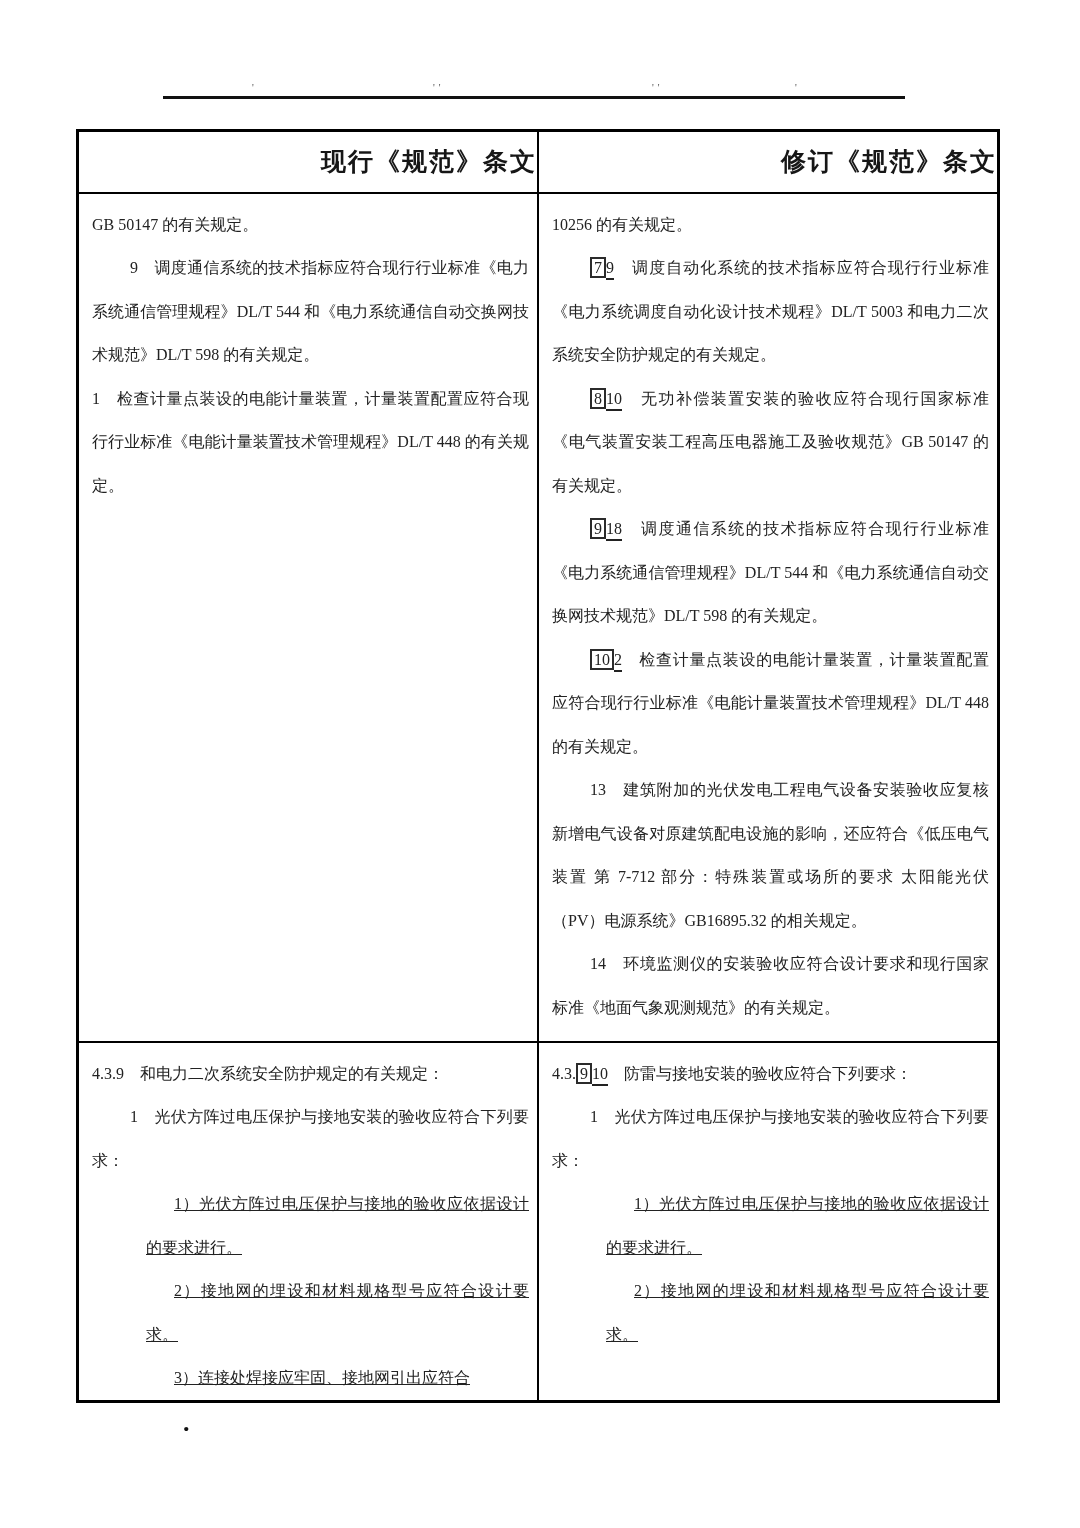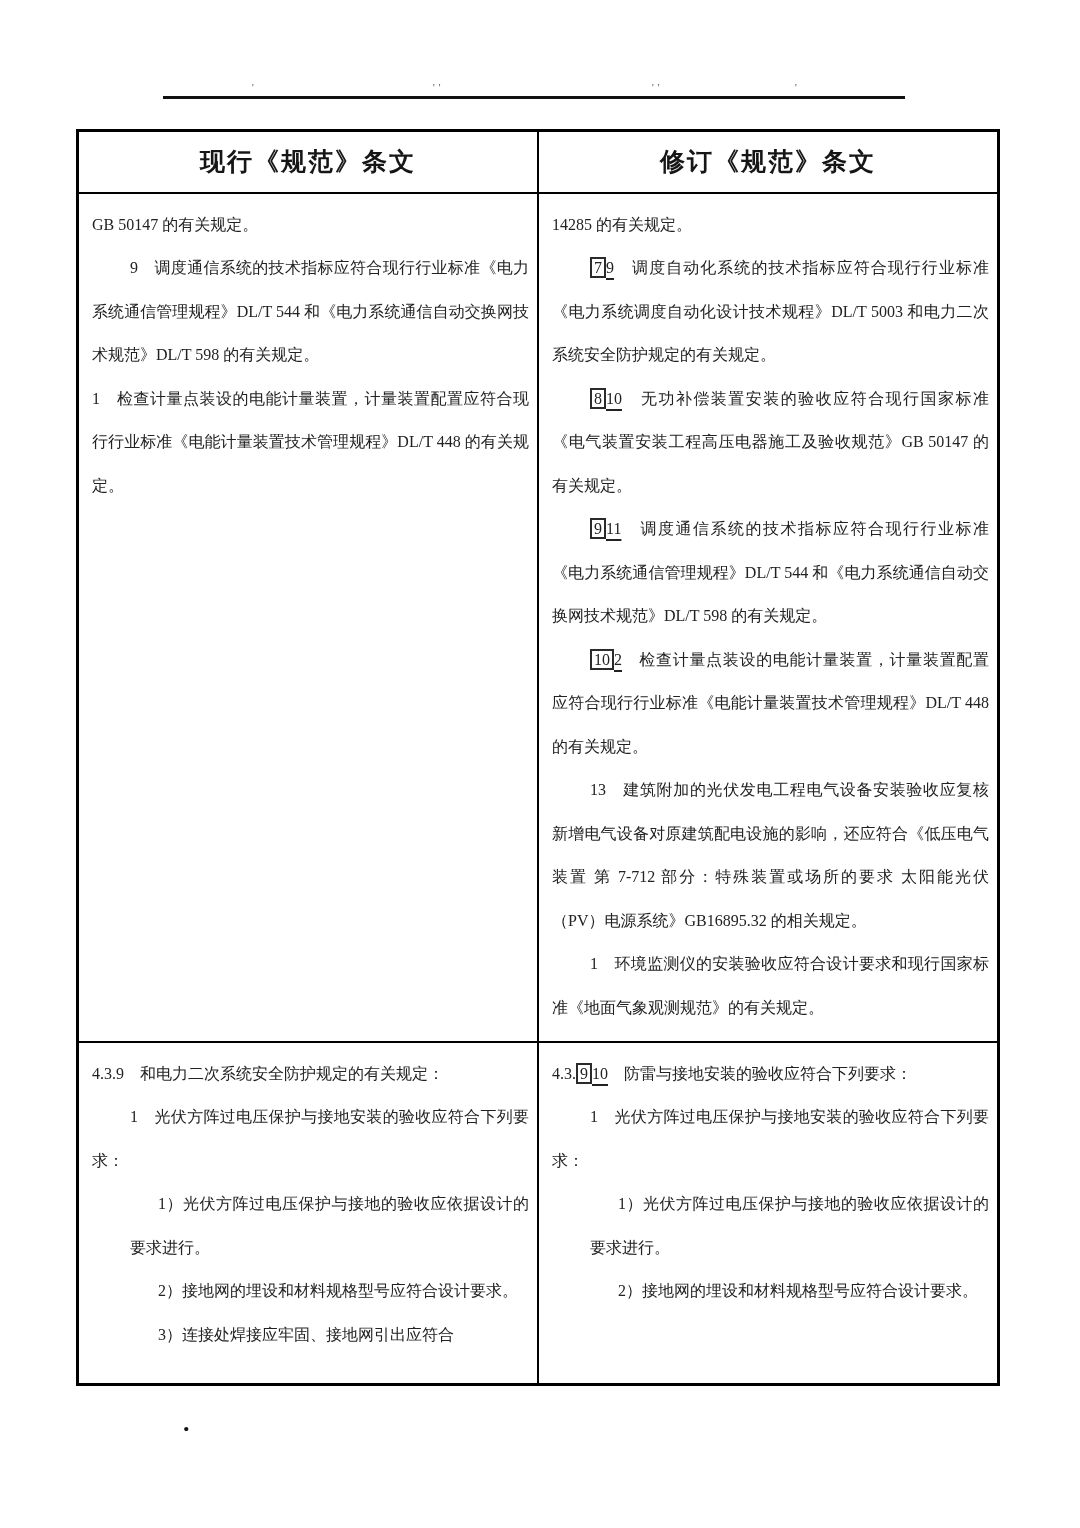--- a/index.html
+++ b/index.html
@@ -44,38 +44,38 @@
   }
   table.cmp, table.cmp th, table.cmp td {
     border: 2px solid #000;
   }
   table.cmp { border-width: 3px; }
   th.col-hdr {
     height: 62px;
     font-size: 25px;
     font-weight: bold;
     letter-spacing: 2px;
-    text-align: center;
+    text-align: right;
     vertical-align: middle;
     color: #161616;
   }
   td.cell {
     width: 50%;
     vertical-align: top;
     padding: 9px 8px 0 13px;
     font-size: 16px;
     line-height: 43.5px;
     color: #222;
   }
   tr.row-1 td.cell { height: 849px; }
   tr.row-2 td.cell { height: 343px; }
   p.para { text-align: justify; }
   p.flush { text-indent: 0; }
   p.item  { text-indent: 38px; font-family: Liberation Serif, serif; }
-  p.sub   { margin-left: 38px; text-indent: 28px; }
+  p.sub   { margin-left: 54px; text-indent: 28px; text-decoration: underline; }
   span.del {
     border: 2px solid #2b2b2b;
     padding: 0 2px;
   }
   span.ins {
     text-decoration: underline;
     text-decoration-thickness: 1.5px;
     text-underline-offset: 5px;
   }
   .footer-mark {
@@ -107,27 +107,27 @@
       </tr>
     </thead>
     <tbody>
         <tr class="row-1">
           <td class="cell">
             <p class="para flush">GB 50147 的有关规定。</p>
             <p class="para item">9　调度通信系统的技术指标应符合现行行业标准《电力系统通信管理规程》DL/T 544 和《电力系统通信自动交换网技术规范》DL/T 598 的有关规定。</p>
             <p class="para flush">1　检查计量点装设的电能计量装置，计量装置配置应符合现行行业标准《电能计量装置技术管理规程》DL/T 448 的有关规定。</p>
           </td>
           <td class="cell">
-            <p class="para flush">14285 的有关规定。</p>
+            <p class="para flush">10256 的有关规定。</p>
             <p class="para item"><span class="del">7</span><span class="ins">9</span>　调度自动化系统的技术指标应符合现行行业标准《电力系统调度自动化设计技术规程》DL/T 5003 和电力二次系统安全防护规定的有关规定。</p>
             <p class="para item"><span class="del">8</span><span class="ins">10</span>　无功补偿装置安装的验收应符合现行国家标准《电气装置安装工程高压电器施工及验收规范》GB 50147 的有关规定。</p>
-            <p class="para item"><span class="del">9</span><span class="ins">11</span>　调度通信系统的技术指标应符合现行行业标准《电力系统通信管理规程》DL/T 544 和《电力系统通信自动交换网技术规范》DL/T 598 的有关规定。</p>
+            <p class="para item"><span class="del">9</span><span class="ins">18</span>　调度通信系统的技术指标应符合现行行业标准《电力系统通信管理规程》DL/T 544 和《电力系统通信自动交换网技术规范》DL/T 598 的有关规定。</p>
             <p class="para item"><span class="del">10</span><span class="ins">2</span>　检查计量点装设的电能计量装置，计量装置配置应符合现行行业标准《电能计量装置技术管理规程》DL/T 448 的有关规定。</p>
             <p class="para item">13　建筑附加的光伏发电工程电气设备安装验收应复核新增电气设备对原建筑配电设施的影响，还应符合《低压电气装置 第 7-712 部分：特殊装置或场所的要求 太阳能光伏（PV）电源系统》GB16895.32 的相关规定。</p>
-            <p class="para item">1　环境监测仪的安装验收应符合设计要求和现行国家标准《地面气象观测规范》的有关规定。</p>
+            <p class="para item">14　环境监测仪的安装验收应符合设计要求和现行国家标准《地面气象观测规范》的有关规定。</p>
           </td>
         </tr>
         <tr class="row-2">
           <td class="cell">
             <p class="para flush">4.3.9　和电力二次系统安全防护规定的有关规定：</p>
             <p class="para item">1　光伏方阵过电压保护与接地安装的验收应符合下列要求：</p>
             <p class="para sub">1）光伏方阵过电压保护与接地的验收应依据设计的要求进行。</p>
             <p class="para sub">2）接地网的埋设和材料规格型号应符合设计要求。</p>
             <p class="para sub">3）连接处焊接应牢固、接地网引出应符合</p>
           </td>

